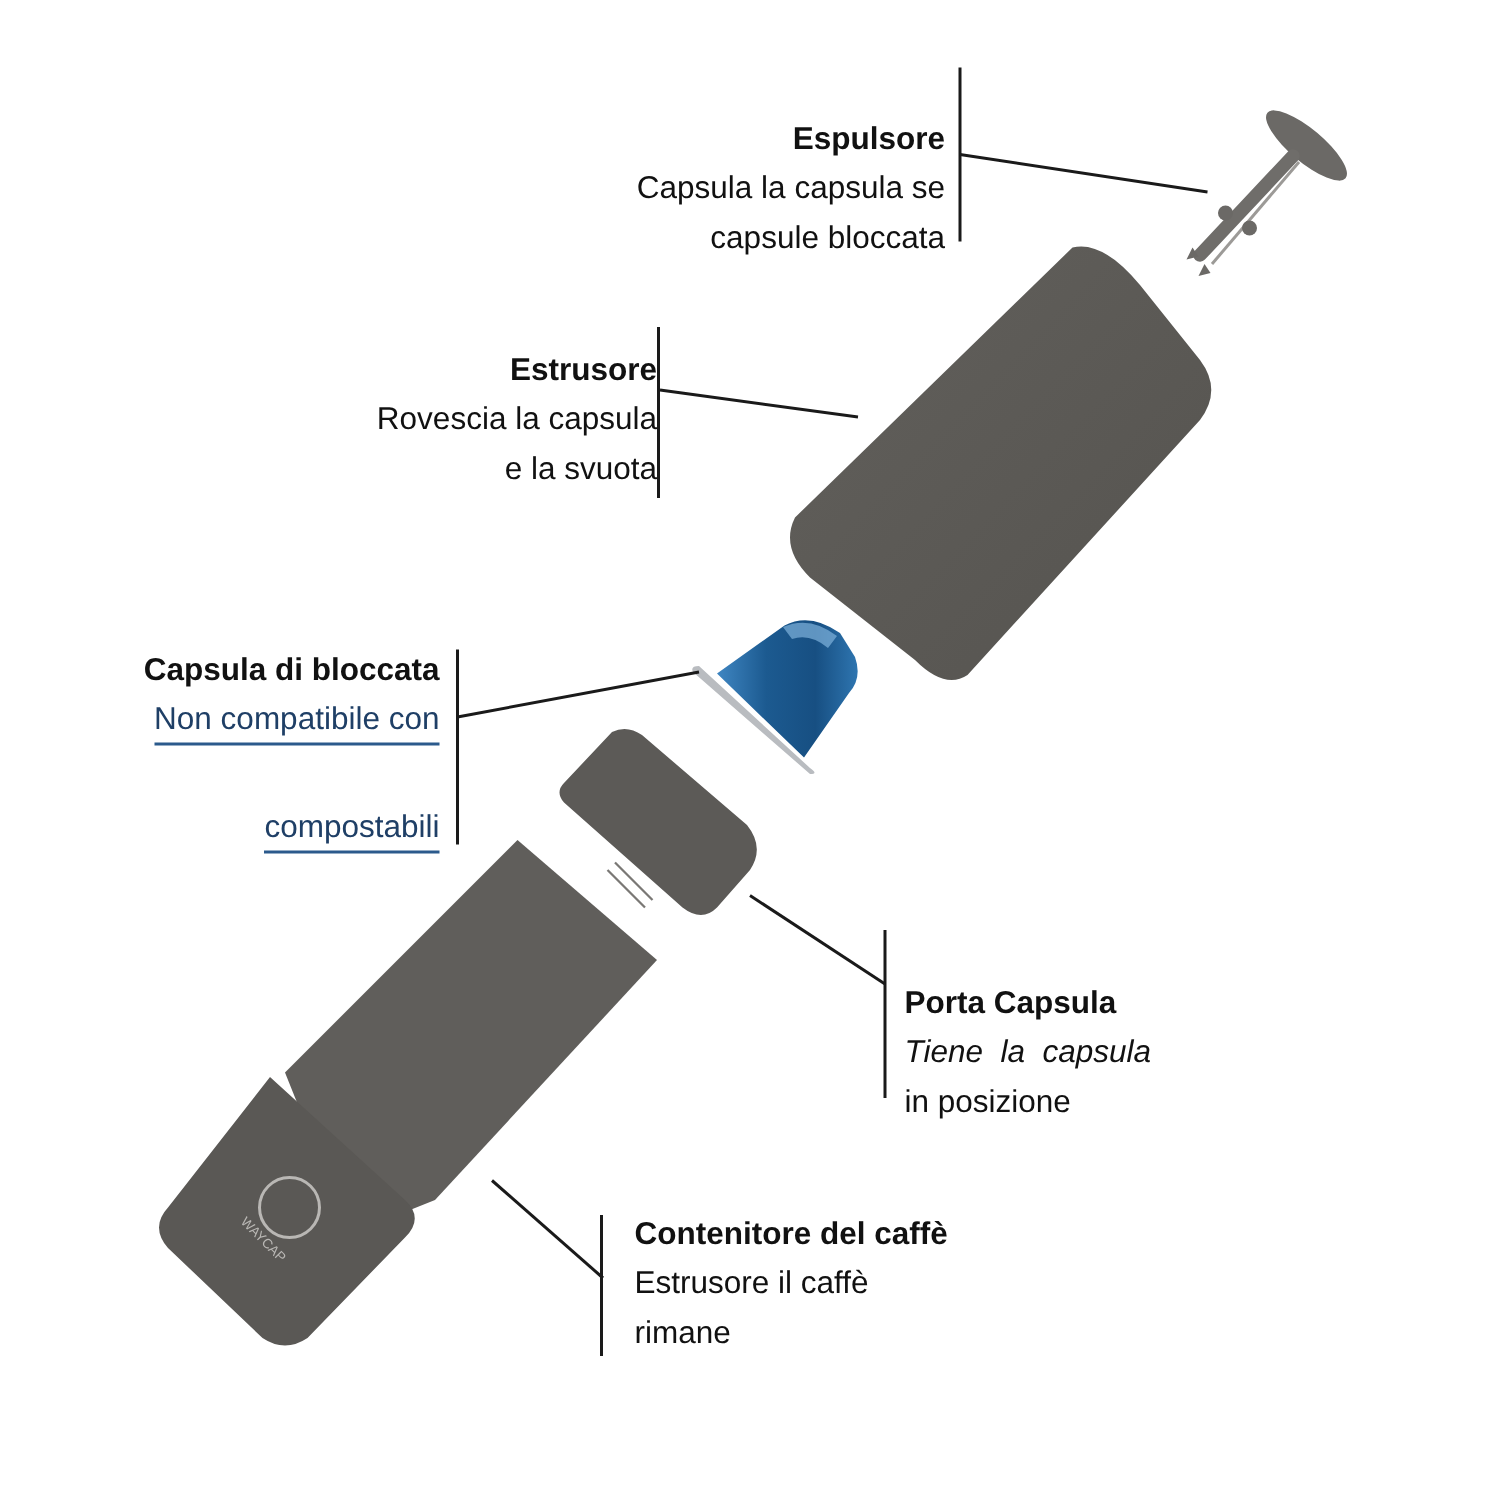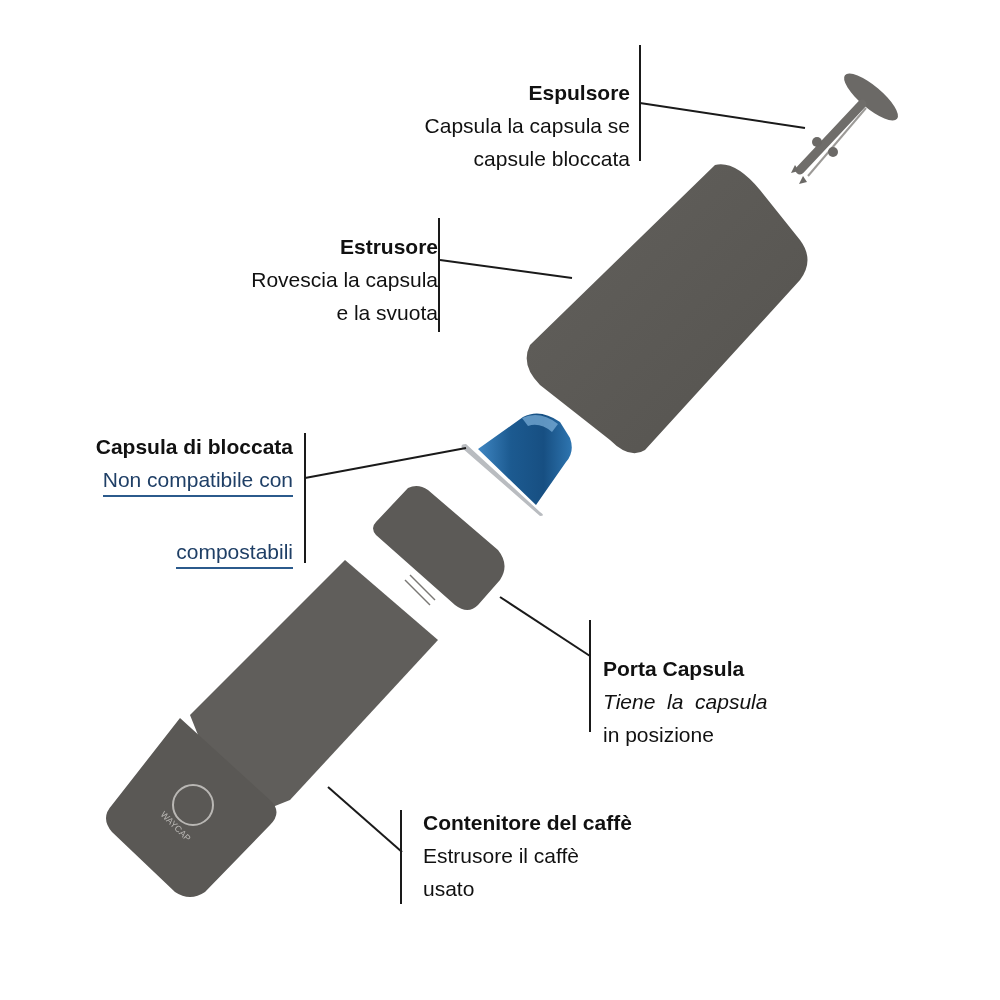--- a/index.html
+++ b/index.html
@@ -117,17 +117,17 @@
   <div class="label left" style="left:603px; top:612px; width:220px;margin-top:40px;">
     <span class="title">Porta Capsula</span>
     <span class="desc" style="white-space:pre;font-style:italic;">Tiene  la  capsula</span>
     <span class="desc">in posizione</span>
   </div>
   <div class="bar" style="left:589px; top:620px; height:112px;"></div>
 
   <div class="label left" style="left:423px; top:806px; width:300px;">
     <span class="title">Contenitore del caffè</span>
     <span class="desc">Estrusore il caffè</span>
-    <span class="desc">usato</span>
+    <span class="desc">rimane</span>
   </div>
   <div class="bar" style="left:400px; top:810px; height:94px;"></div>
 
 </div>
 
 </body></html>

